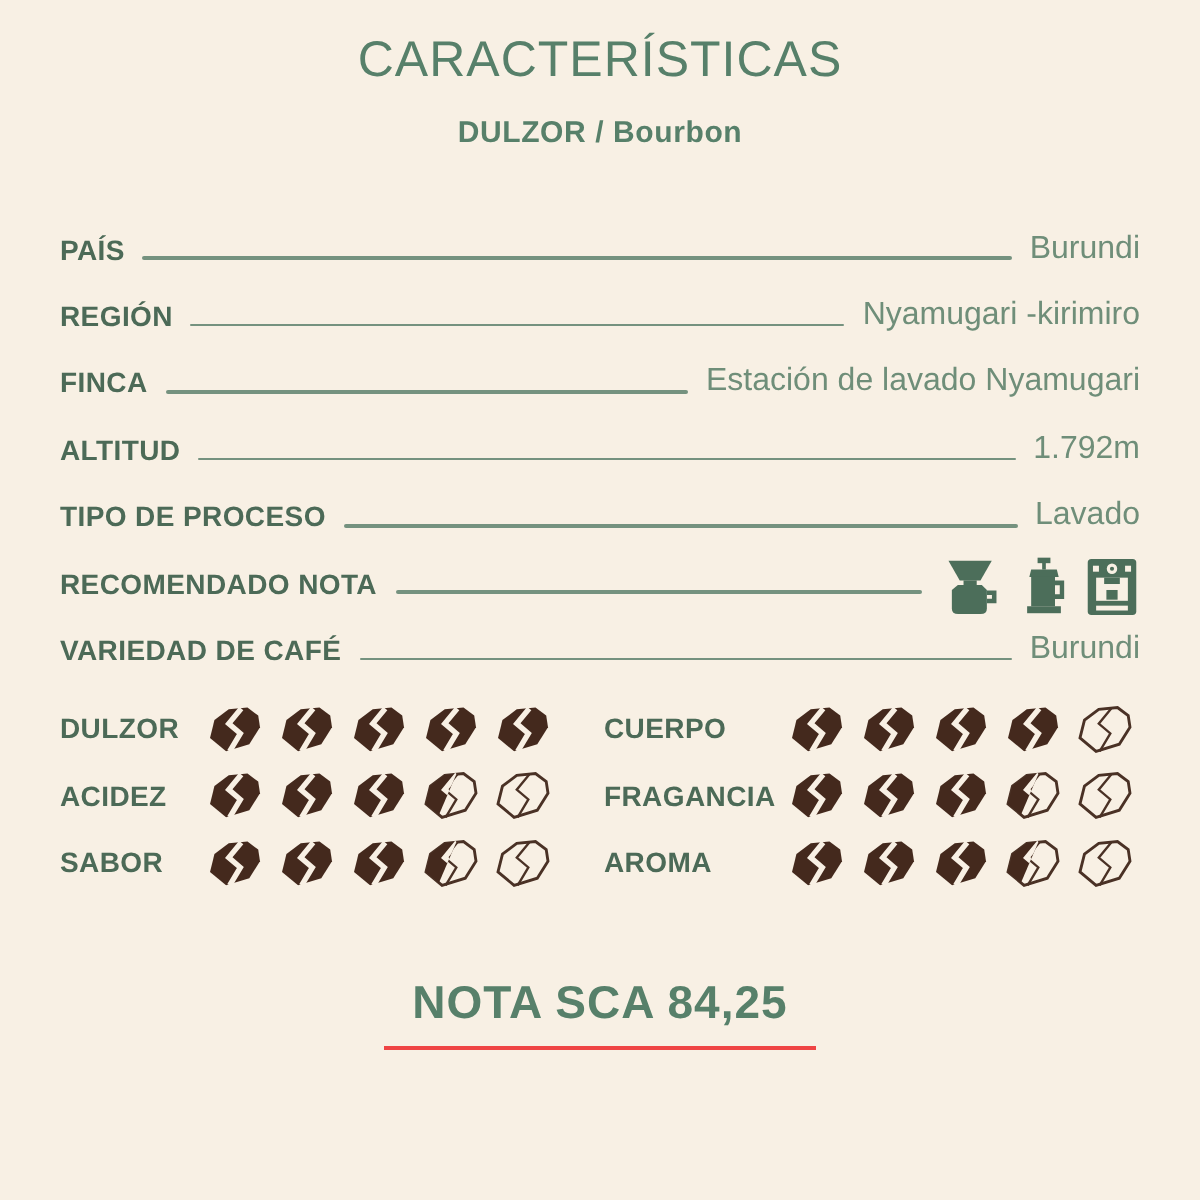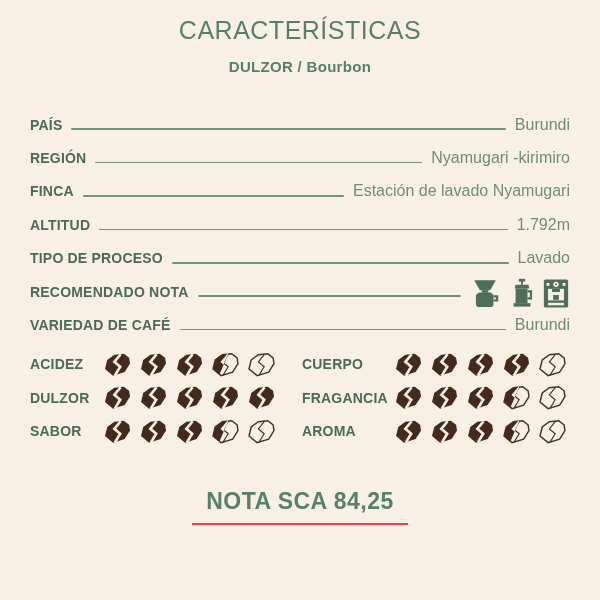--- a/index.html
+++ b/index.html
@@ -139,20 +139,45 @@
       <span class="detail-label">VARIEDAD DE CAFÉ</span>
       <span class="detail-line"></span>
       <span class="detail-value">Burundi</span>
     </div>
 
   </div>
 
   <div class="ratings">
     <div class="col-left">
       <div class="rating-row">
+        <span class="rating-label">DULZOR</span>
+        <span class="beans">
+            <svg width="29" height="25" viewBox="0 0 32 28" xmlns="http://www.w3.org/2000/svg">
+              <path d="M2,19 L4.5,9 L12.5,3 L23,2 L29,6.5 L30,13 L24,22.5 L11,26.5 Z" fill="#44291d"></path>
+              <path d="M19.5,2.5 L12.5,11 L19,16.5 L13,26.5" fill="none" stroke="#f8f0e4" stroke-width="3"></path>
+            </svg>
+            <svg width="29" height="25" viewBox="0 0 32 28" xmlns="http://www.w3.org/2000/svg">
+              <path d="M2,19 L4.5,9 L12.5,3 L23,2 L29,6.5 L30,13 L24,22.5 L11,26.5 Z" fill="#44291d"></path>
+              <path d="M19.5,2.5 L12.5,11 L19,16.5 L13,26.5" fill="none" stroke="#f8f0e4" stroke-width="3"></path>
+            </svg>
+            <svg width="29" height="25" viewBox="0 0 32 28" xmlns="http://www.w3.org/2000/svg">
+              <path d="M2,19 L4.5,9 L12.5,3 L23,2 L29,6.5 L30,13 L24,22.5 L11,26.5 Z" fill="#44291d"></path>
+              <path d="M19.5,2.5 L12.5,11 L19,16.5 L13,26.5" fill="none" stroke="#f8f0e4" stroke-width="3"></path>
+            </svg>
+            <svg width="29" height="25" viewBox="0 0 32 28" xmlns="http://www.w3.org/2000/svg">
+              <path d="M2,19 L4.5,9 L12.5,3 L23,2 L29,6.5 L30,13 L24,22.5 L11,26.5 Z" fill="#44291d"></path>
+              <path d="M19.5,2.5 L12.5,11 L19,16.5 L13,26.5" fill="none" stroke="#f8f0e4" stroke-width="3"></path>
+            </svg>
+            <svg width="29" height="25" viewBox="0 0 32 28" xmlns="http://www.w3.org/2000/svg">
+              <path d="M2,19 L4.5,9 L12.5,3 L23,2 L29,6.5 L30,13 L24,22.5 L11,26.5 Z" fill="#44291d"></path>
+              <path d="M19.5,2.5 L12.5,11 L19,16.5 L13,26.5" fill="none" stroke="#f8f0e4" stroke-width="3"></path>
+            </svg>
+          </span>
+      </div>
+      <div class="rating-row">
         <span class="rating-label">ACIDEZ</span>
         <span class="beans">
             <svg width="29" height="25" viewBox="0 0 32 28" xmlns="http://www.w3.org/2000/svg">
               <path d="M2,19 L4.5,9 L12.5,3 L23,2 L29,6.5 L30,13 L24,22.5 L11,26.5 Z" fill="#44291d"></path>
               <path d="M19.5,2.5 L12.5,11 L19,16.5 L13,26.5" fill="none" stroke="#f8f0e4" stroke-width="3"></path>
             </svg>
             <svg width="29" height="25" viewBox="0 0 32 28" xmlns="http://www.w3.org/2000/svg">
               <path d="M2,19 L4.5,9 L12.5,3 L23,2 L29,6.5 L30,13 L24,22.5 L11,26.5 Z" fill="#44291d"></path>
               <path d="M19.5,2.5 L12.5,11 L19,16.5 L13,26.5" fill="none" stroke="#f8f0e4" stroke-width="3"></path>
             </svg>
@@ -173,45 +198,20 @@
                 <path d="M19.5,2.5 L12.5,11 L19,16.5 L13,26.5" fill="none" stroke="#f8f0e4" stroke-width="3"></path>
               </g>
             </svg>
             <svg width="29" height="25" viewBox="0 0 32 28" xmlns="http://www.w3.org/2000/svg">
               <path d="M2,19 L4.5,9 L12.5,3 L23,2 L29,6.5 L30,13 L24,22.5 L11,26.5 Z" fill="none" stroke="#4a3125" stroke-width="1.6"></path>
               <path d="M19.5,2.5 L12.5,11 L19,16.5 L13,26.5" fill="none" stroke="#4a3125" stroke-width="1.3"></path>
             </svg>
           </span>
       </div>
       <div class="rating-row">
-        <span class="rating-label">DULZOR</span>
-        <span class="beans">
-            <svg width="29" height="25" viewBox="0 0 32 28" xmlns="http://www.w3.org/2000/svg">
-              <path d="M2,19 L4.5,9 L12.5,3 L23,2 L29,6.5 L30,13 L24,22.5 L11,26.5 Z" fill="#44291d"></path>
-              <path d="M19.5,2.5 L12.5,11 L19,16.5 L13,26.5" fill="none" stroke="#f8f0e4" stroke-width="3"></path>
-            </svg>
-            <svg width="29" height="25" viewBox="0 0 32 28" xmlns="http://www.w3.org/2000/svg">
-              <path d="M2,19 L4.5,9 L12.5,3 L23,2 L29,6.5 L30,13 L24,22.5 L11,26.5 Z" fill="#44291d"></path>
-              <path d="M19.5,2.5 L12.5,11 L19,16.5 L13,26.5" fill="none" stroke="#f8f0e4" stroke-width="3"></path>
-            </svg>
-            <svg width="29" height="25" viewBox="0 0 32 28" xmlns="http://www.w3.org/2000/svg">
-              <path d="M2,19 L4.5,9 L12.5,3 L23,2 L29,6.5 L30,13 L24,22.5 L11,26.5 Z" fill="#44291d"></path>
-              <path d="M19.5,2.5 L12.5,11 L19,16.5 L13,26.5" fill="none" stroke="#f8f0e4" stroke-width="3"></path>
-            </svg>
-            <svg width="29" height="25" viewBox="0 0 32 28" xmlns="http://www.w3.org/2000/svg">
-              <path d="M2,19 L4.5,9 L12.5,3 L23,2 L29,6.5 L30,13 L24,22.5 L11,26.5 Z" fill="#44291d"></path>
-              <path d="M19.5,2.5 L12.5,11 L19,16.5 L13,26.5" fill="none" stroke="#f8f0e4" stroke-width="3"></path>
-            </svg>
-            <svg width="29" height="25" viewBox="0 0 32 28" xmlns="http://www.w3.org/2000/svg">
-              <path d="M2,19 L4.5,9 L12.5,3 L23,2 L29,6.5 L30,13 L24,22.5 L11,26.5 Z" fill="#44291d"></path>
-              <path d="M19.5,2.5 L12.5,11 L19,16.5 L13,26.5" fill="none" stroke="#f8f0e4" stroke-width="3"></path>
-            </svg>
-          </span>
-      </div>
-      <div class="rating-row">
         <span class="rating-label">SABOR</span>
         <span class="beans">
             <svg width="29" height="25" viewBox="0 0 32 28" xmlns="http://www.w3.org/2000/svg">
               <path d="M2,19 L4.5,9 L12.5,3 L23,2 L29,6.5 L30,13 L24,22.5 L11,26.5 Z" fill="#44291d"></path>
               <path d="M19.5,2.5 L12.5,11 L19,16.5 L13,26.5" fill="none" stroke="#f8f0e4" stroke-width="3"></path>
             </svg>
             <svg width="29" height="25" viewBox="0 0 32 28" xmlns="http://www.w3.org/2000/svg">
               <path d="M2,19 L4.5,9 L12.5,3 L23,2 L29,6.5 L30,13 L24,22.5 L11,26.5 Z" fill="#44291d"></path>
               <path d="M19.5,2.5 L12.5,11 L19,16.5 L13,26.5" fill="none" stroke="#f8f0e4" stroke-width="3"></path>
             </svg>

